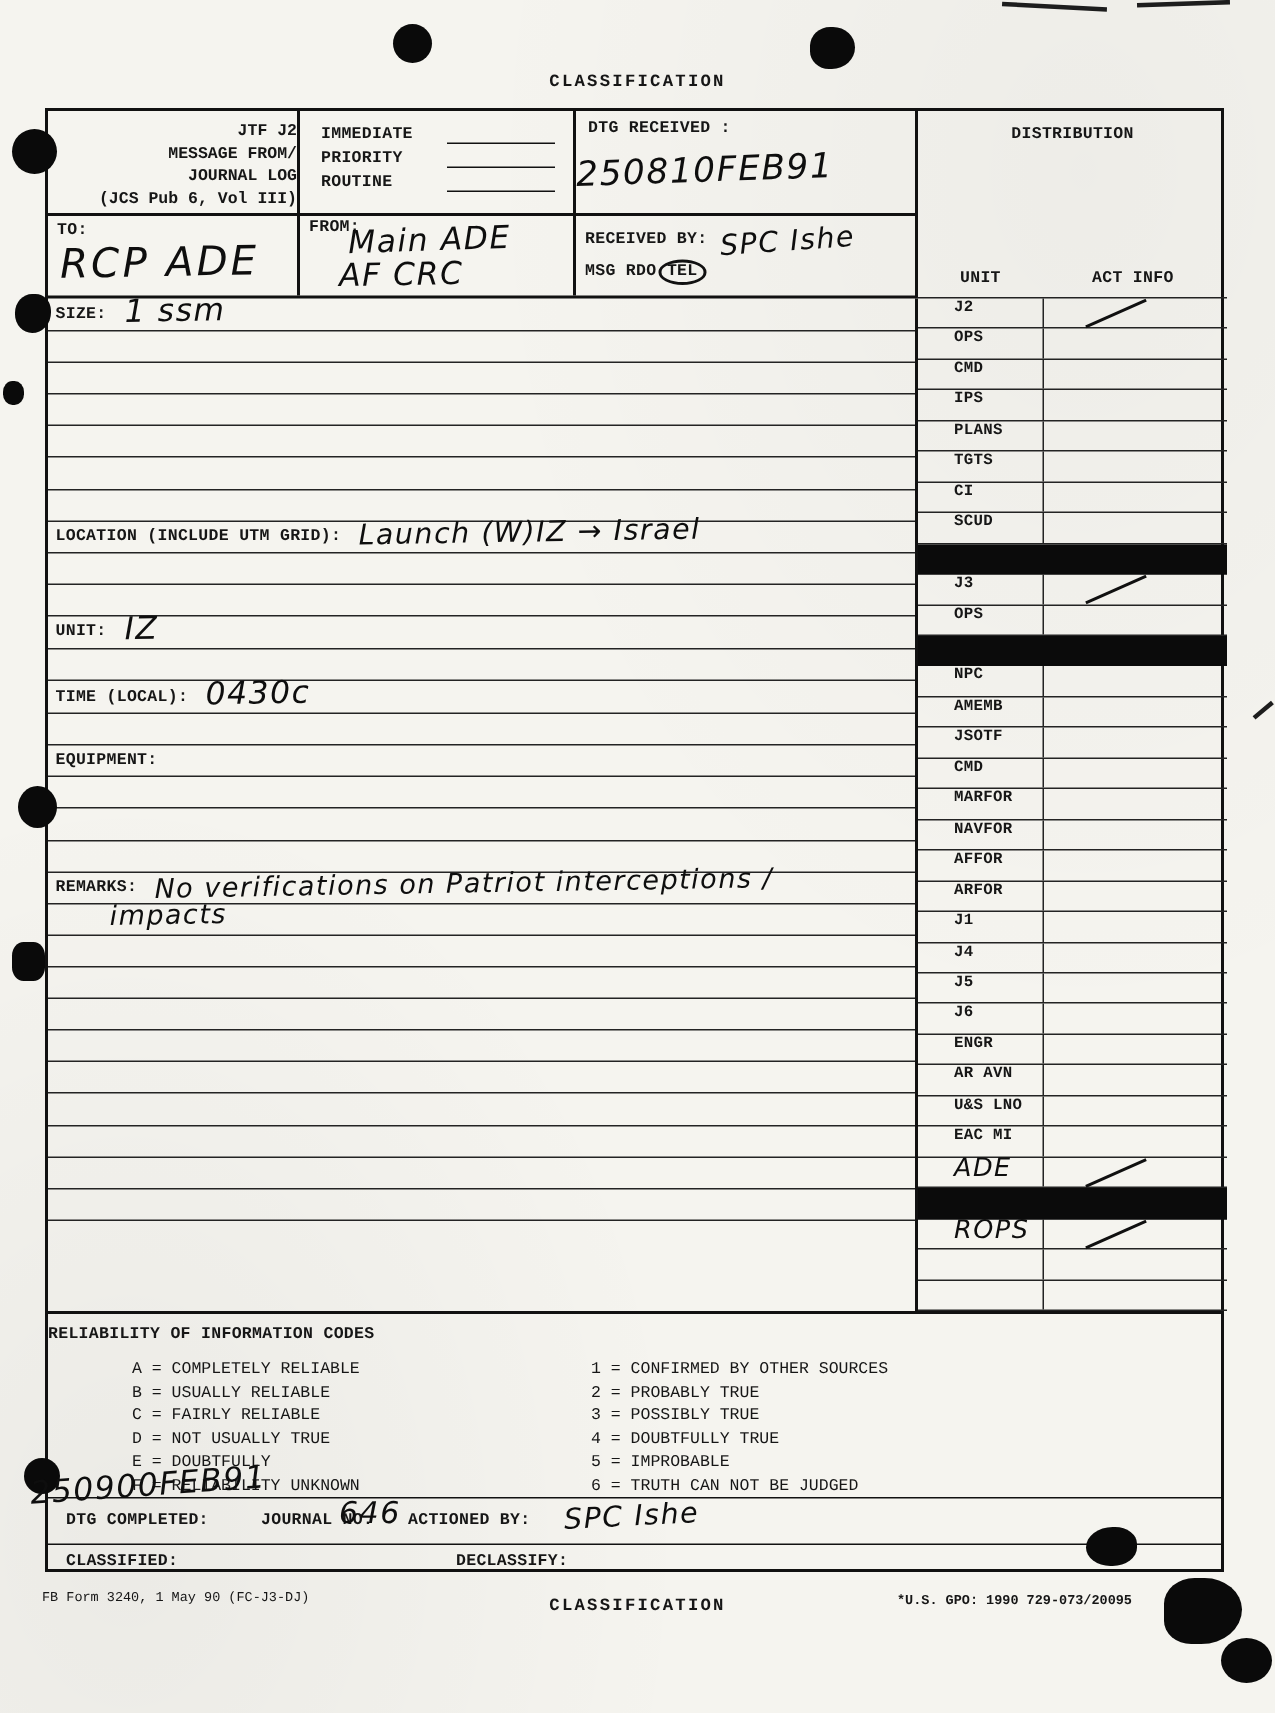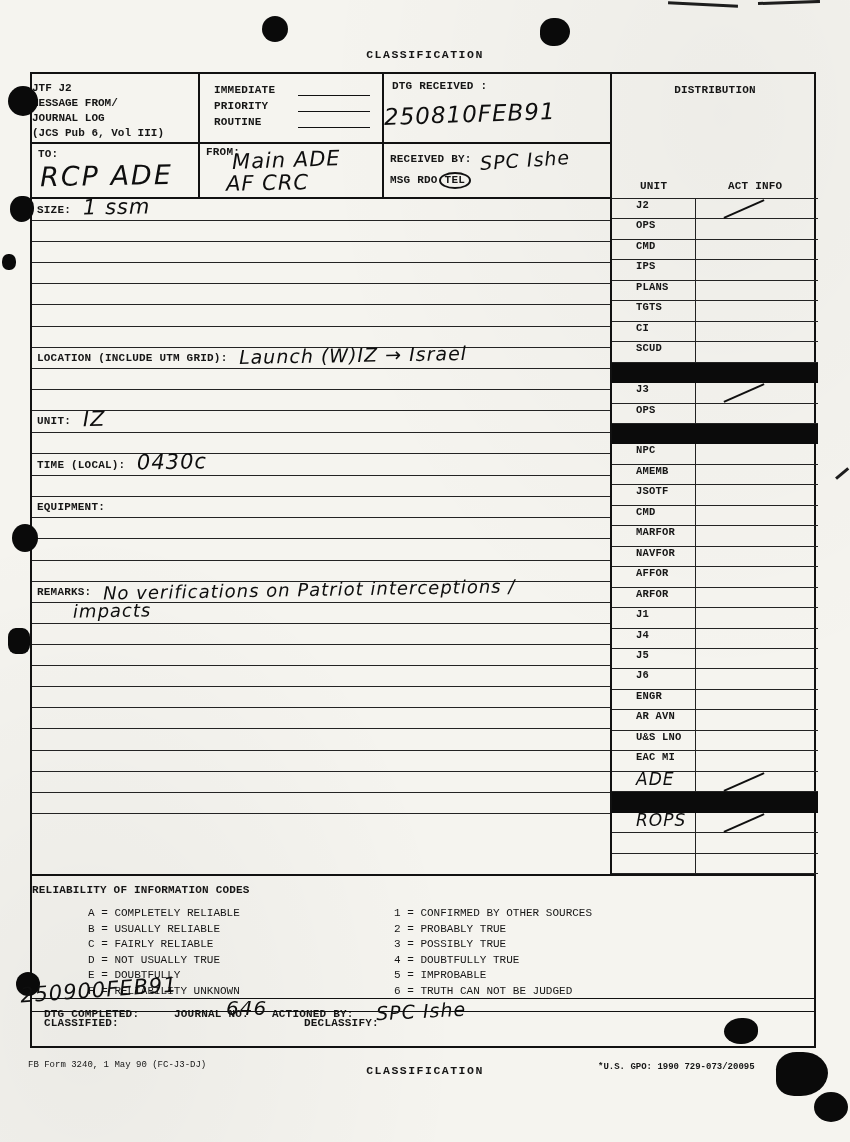--- a/index.html
+++ b/index.html
@@ -13,21 +13,21 @@
 
   .classification{position:absolute;left:0;width:100%;text-align:center;font-weight:700;font-size:11.5px;letter-spacing:1.5px}
   .class-top{top:48px}
   .class-bottom{top:1064px}
   .form-id{position:absolute;left:28px;top:1060px;font-size:9px;font-weight:400}
   .gpo{position:absolute;left:598px;top:1062px;font-size:9px;font-weight:700}
 
   .form{position:absolute;left:30px;top:72px;width:786px;height:976px;border:2.5px solid #111}
 
   .hrow1{position:absolute;left:0;top:0;width:578px;height:70px;display:flex}
-  .c-title{width:168px;border-right:2px solid #111;border-bottom:2px solid #111;text-align:left;padding-top:7px}
+  .c-title{width:168px;border-right:2px solid #111;border-bottom:2px solid #111;text-align:right;padding-top:7px}
   .tline{font-size:11px;font-weight:700;line-height:15px}
   .c-prec{width:184px;border-right:2px solid #111;border-bottom:2px solid #111;padding:10px 0 0 14px}
   .prow{display:flex;align-items:flex-end;margin-bottom:4px}
   .plab{width:76px}
   .pline{display:inline-block;width:72px;height:11px;border-bottom:1.6px solid #111;margin-left:8px}
   .c-dtg{width:226px;border-bottom:2px solid #111;position:relative;padding:6px 0 0 8px}
   .dtg-hw{position:absolute;left:0;top:27px;font-size:23px;transform:rotate(-2deg)}
 
   .hrow2{position:absolute;left:0;top:70px;width:578px;height:55px;display:flex;border-bottom:2px solid #111}
   .c-to{width:168px;border-right:2px solid #111;position:relative}
@@ -65,21 +65,21 @@
   .rel-box{position:absolute;left:0;top:800px;width:100%;bottom:0;border-top:2px solid #111}
   .rel-title{position:absolute;top:8px;width:100%;text-align:left}
   .rel-col{position:absolute;top:30px}
   .rl-letters{left:56px}.rl-numbers{left:362px}
   .rline{font-size:11px;font-weight:400;line-height:15.5px}
   .comp-row{position:absolute;left:0;top:122px;width:100%;height:31px;border-top:1.8px solid #111}
   .comp-row .lbl{position:absolute;top:9px}
   .comp-row .hw{position:absolute}
   .jno-hw{left:194px;top:-3px;font-size:20px}
   .sig-hw{left:344px;top:1px;font-size:19px;transform:rotate(-3deg)}
-  .class-row{position:absolute;left:0;top:135px;width:100%;bottom:0;border-top:1.8px solid #111}
+  .class-row{position:absolute;left:0;top:153px;width:100%;bottom:0;border-top:1.8px solid #111}
   .class-row .lbl{position:absolute;top:5px}
   .scrawl{position:absolute;left:-12px;top:102px;font-size:21px;transform:rotate(-4deg);z-index:3}
 
   .blot{position:absolute;background:#0a0a0a}
   .scratch{position:absolute;background:#1d1d1d}
 </style>
 </head>
 <body>
 
 <div class="page">

